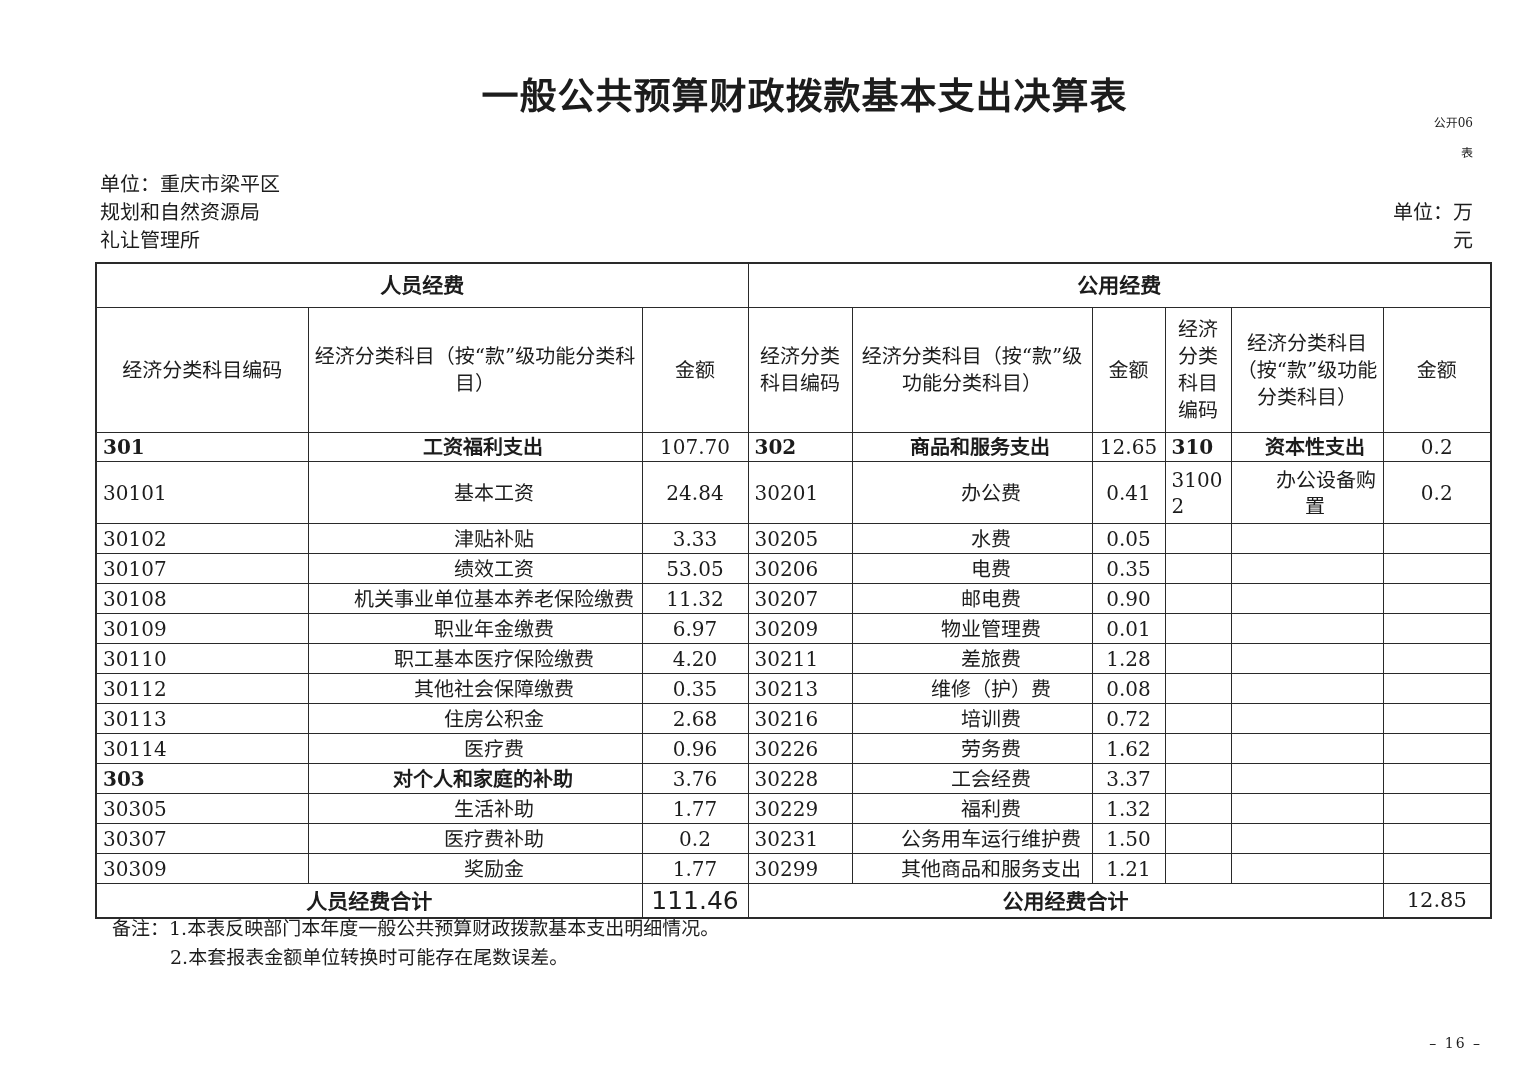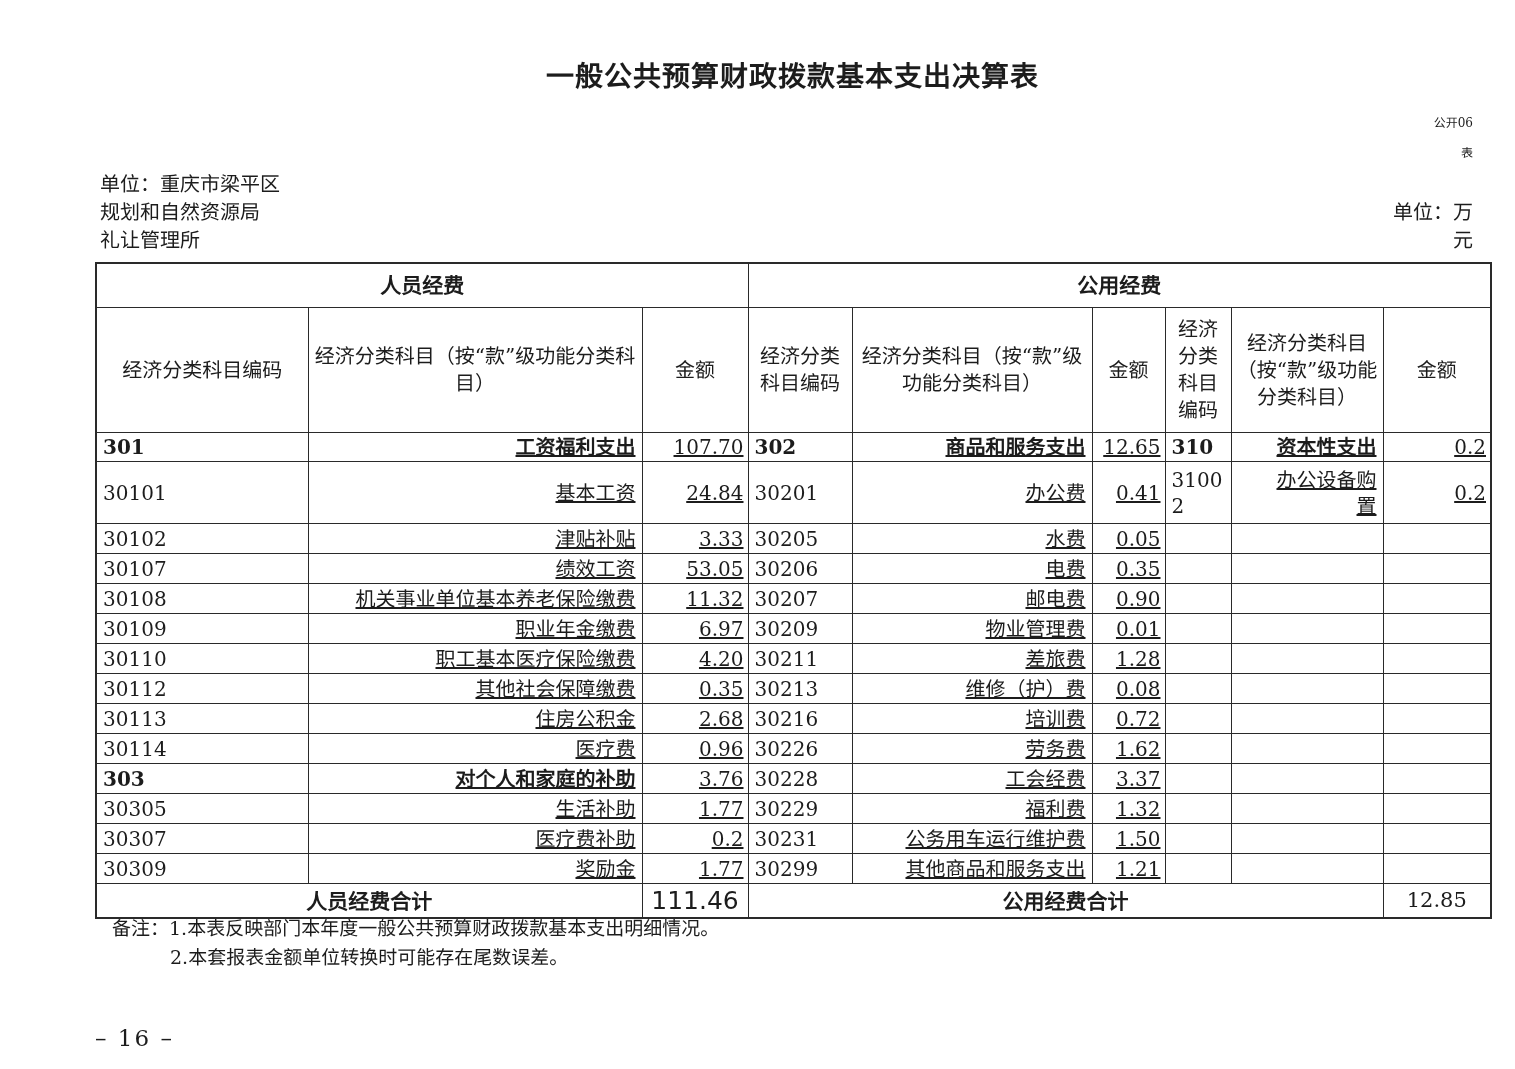--- a/index.html
+++ b/index.html
@@ -8,23 +8,23 @@
     width: 1515px;
     height: 1069px;
     background: #ffffff;
     color: #1c1c1c;
     font-family: "DejaVu Serif", "Liberation Serif", serif;
     overflow: hidden;
   }
   .doc-title {
     position: absolute;
     left: 95px; top: 54px; width: 1395px;
-    margin: 0;
+    margin: 12px;
     text-align: center;
-    font-size: 28px;
+    font-size: 37px;
     font-weight: bold;
     letter-spacing: 1px;
   }
   .doc-code {
     position: absolute;
     top: 108px; right: 42px;
     text-align: right;
     font-size: 12px;
     line-height: 30px;
   }
@@ -61,44 +61,44 @@
     padding: 8px 3px;
     line-height: 27px;
   }
   tr.sec-row { height: 32px; }
   tr.sec-row th { font-size: 21px; font-weight: bold; }
   tr.col-head { height: 121px; }
   tbody tr { height: 30px; }
   tbody tr.first { height: 16px; }
   tbody tr.tall  { height: 62px; }
   td.code    { text-align: left; padding: 1px 4px 1px 6px; word-break: break-all; line-height: 26px; }
-  td.subject { text-align: right; padding: 1px 6px 1px 22px; line-height: 26px; text-decoration: underline; }
+  td.subject { text-align: center; padding: 1px 6px 1px 22px; line-height: 26px; }
   td.subject.indent { text-indent: 22px; }
-  td.amount  { text-align: right; padding: 1px 4px; text-decoration: underline; }
+  td.amount  { text-align: center; padding: 1px 4px; }
   td.cat     { font-weight: bold; }
   tr.totals  { height: 34px; margin-left: 36px; }
   tr.totals td { font-size: 21px; }
   td.total-label  { text-align: center; font-weight: bold; padding: 1px 4px; }
   td.total-amount { text-align: center; padding: 1px 4px; }
   td.total-amount.sans {
     font-family: "DejaVu Sans", "Liberation Sans", sans-serif;
     font-size: 25px;
   }
   .notes {
     position: absolute;
     left: 112px; top: 914px;
     font-size: 19px;
     line-height: 29px;
   }
   .note-line-2 { padding-left: 58px; }
   .page-number {
     position: absolute;
-    left: 95px; bottom: 18px; width: 1395px;
-    text-align: left;
-    font-size: 23px;
+    left: 87px; bottom: 18px; width: 1395px;
+    text-align: right;
+    font-size: 14px;
     letter-spacing: 2px;
   }
 </style>
 </head>
 <body>
 
 <div class="page">
 
   <h1 class="doc-title">一般公共预算财政拨款基本支出决算表</h1>
 

